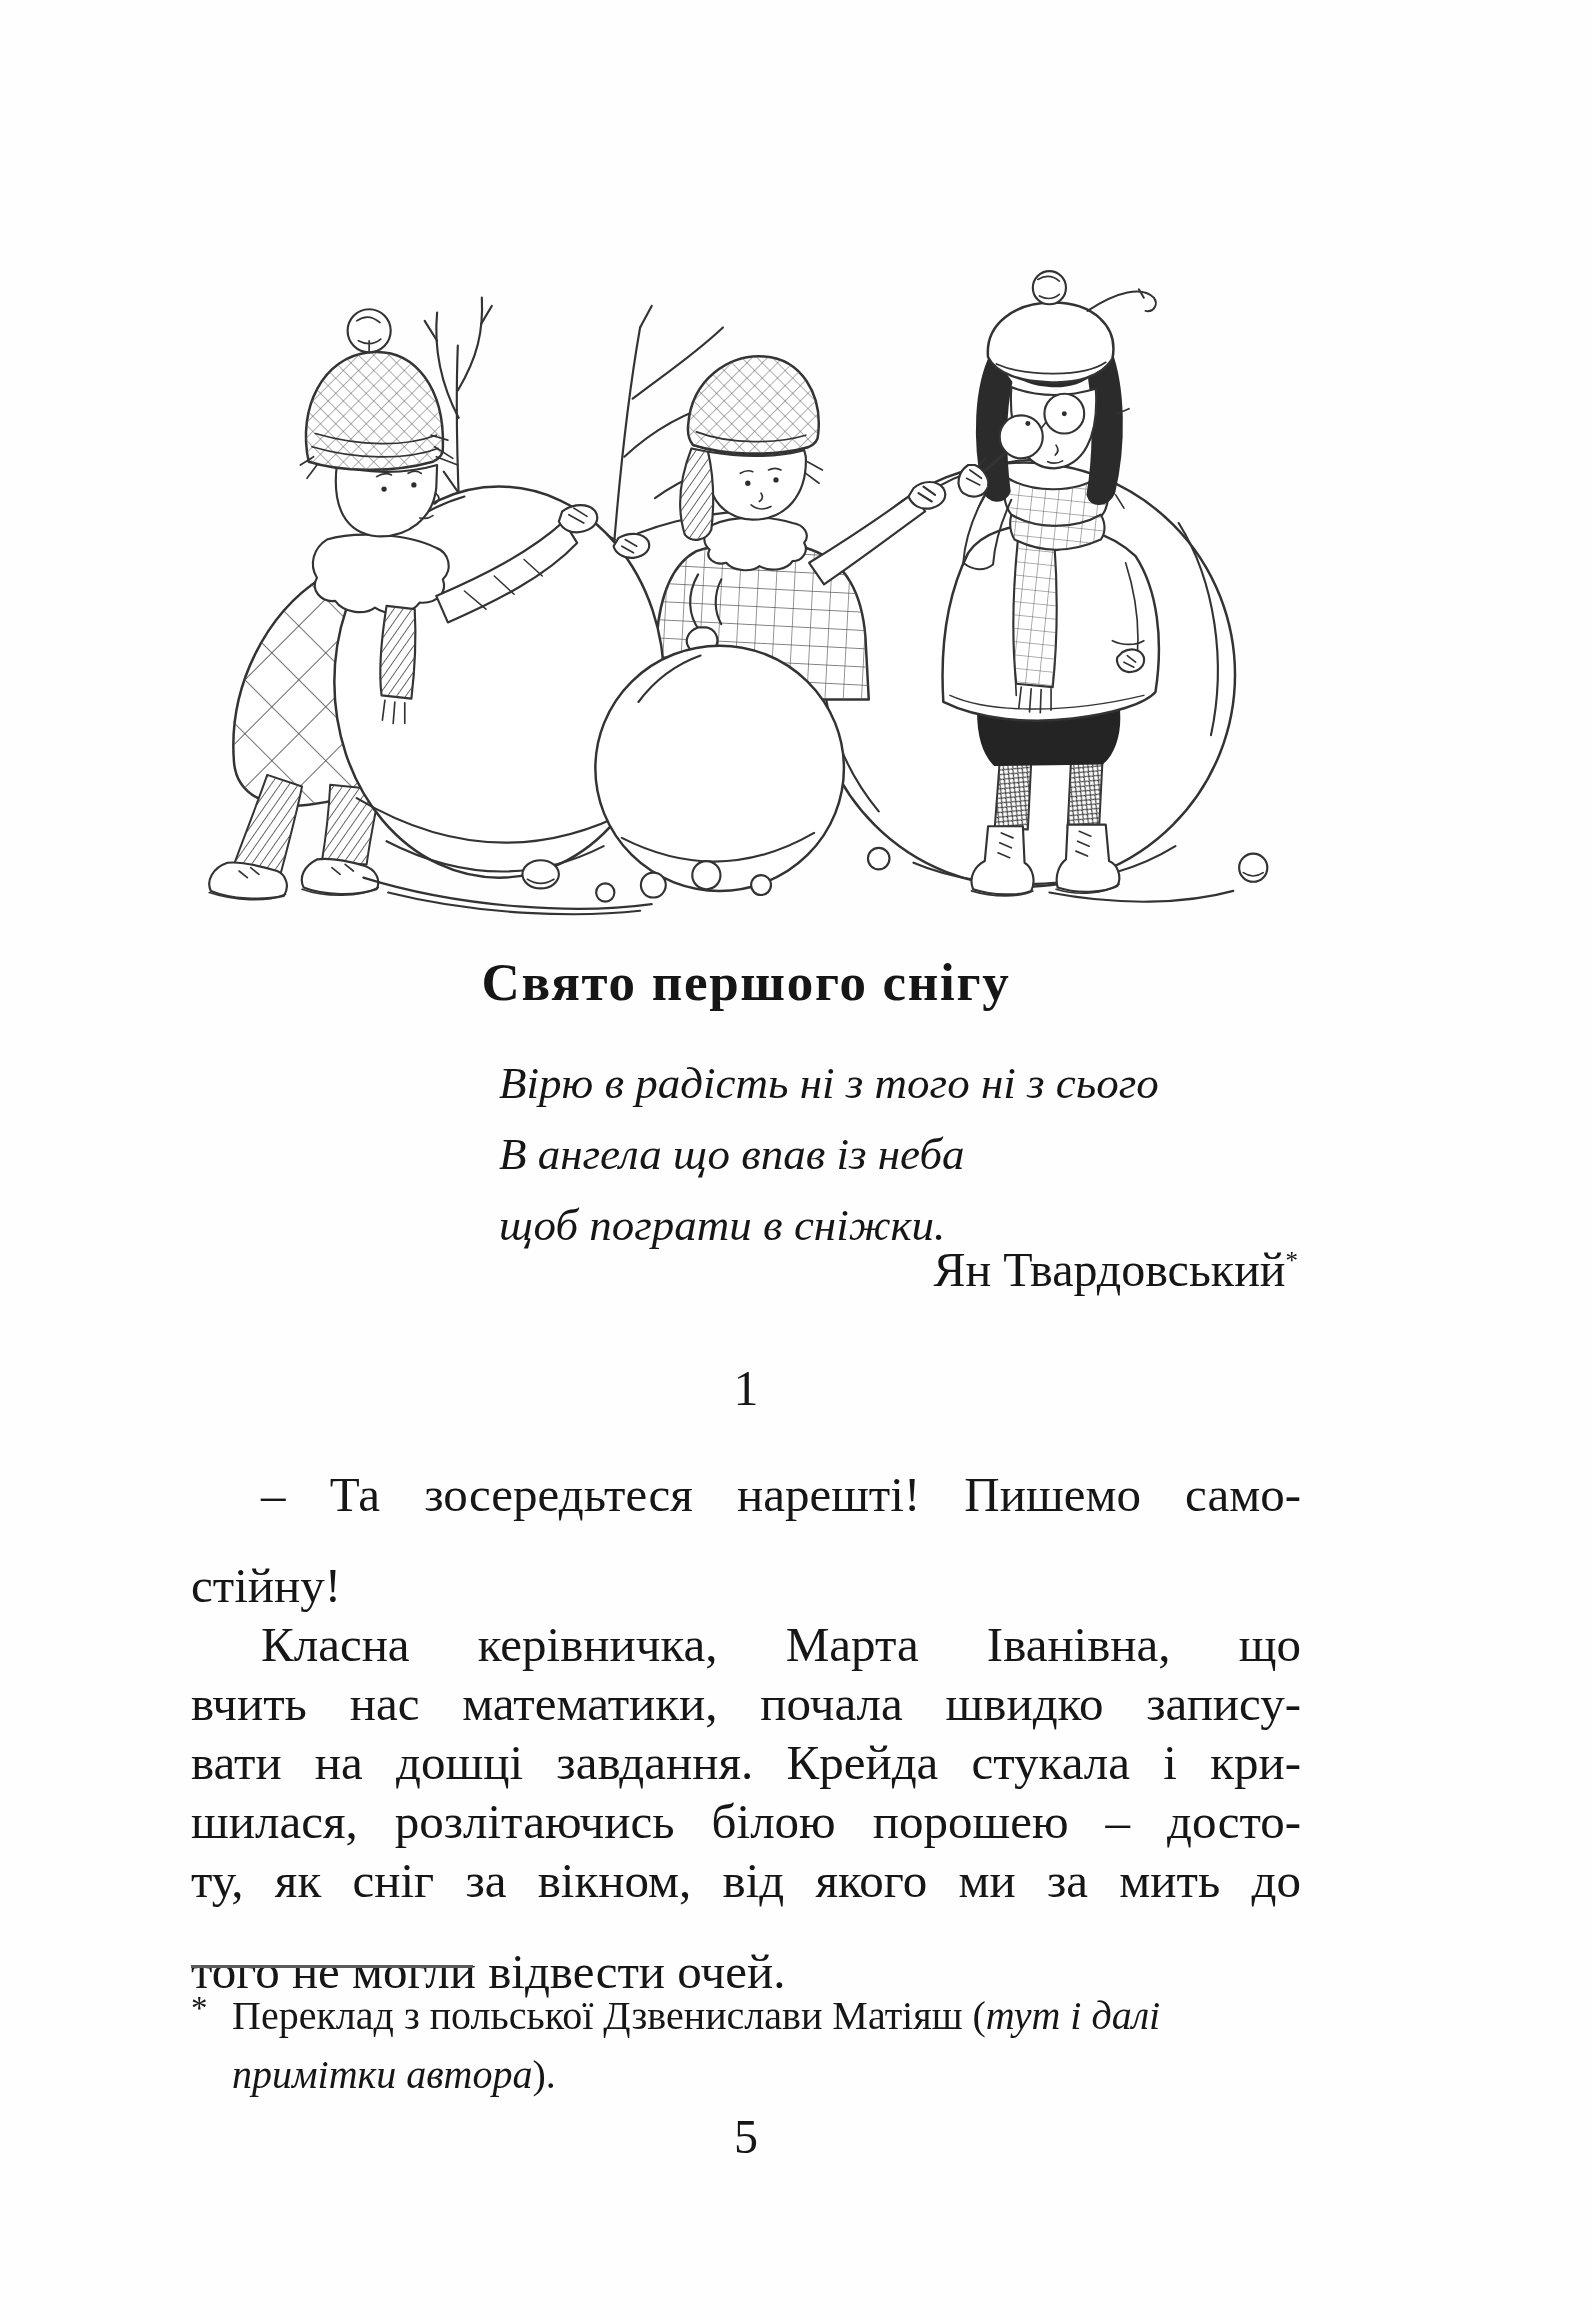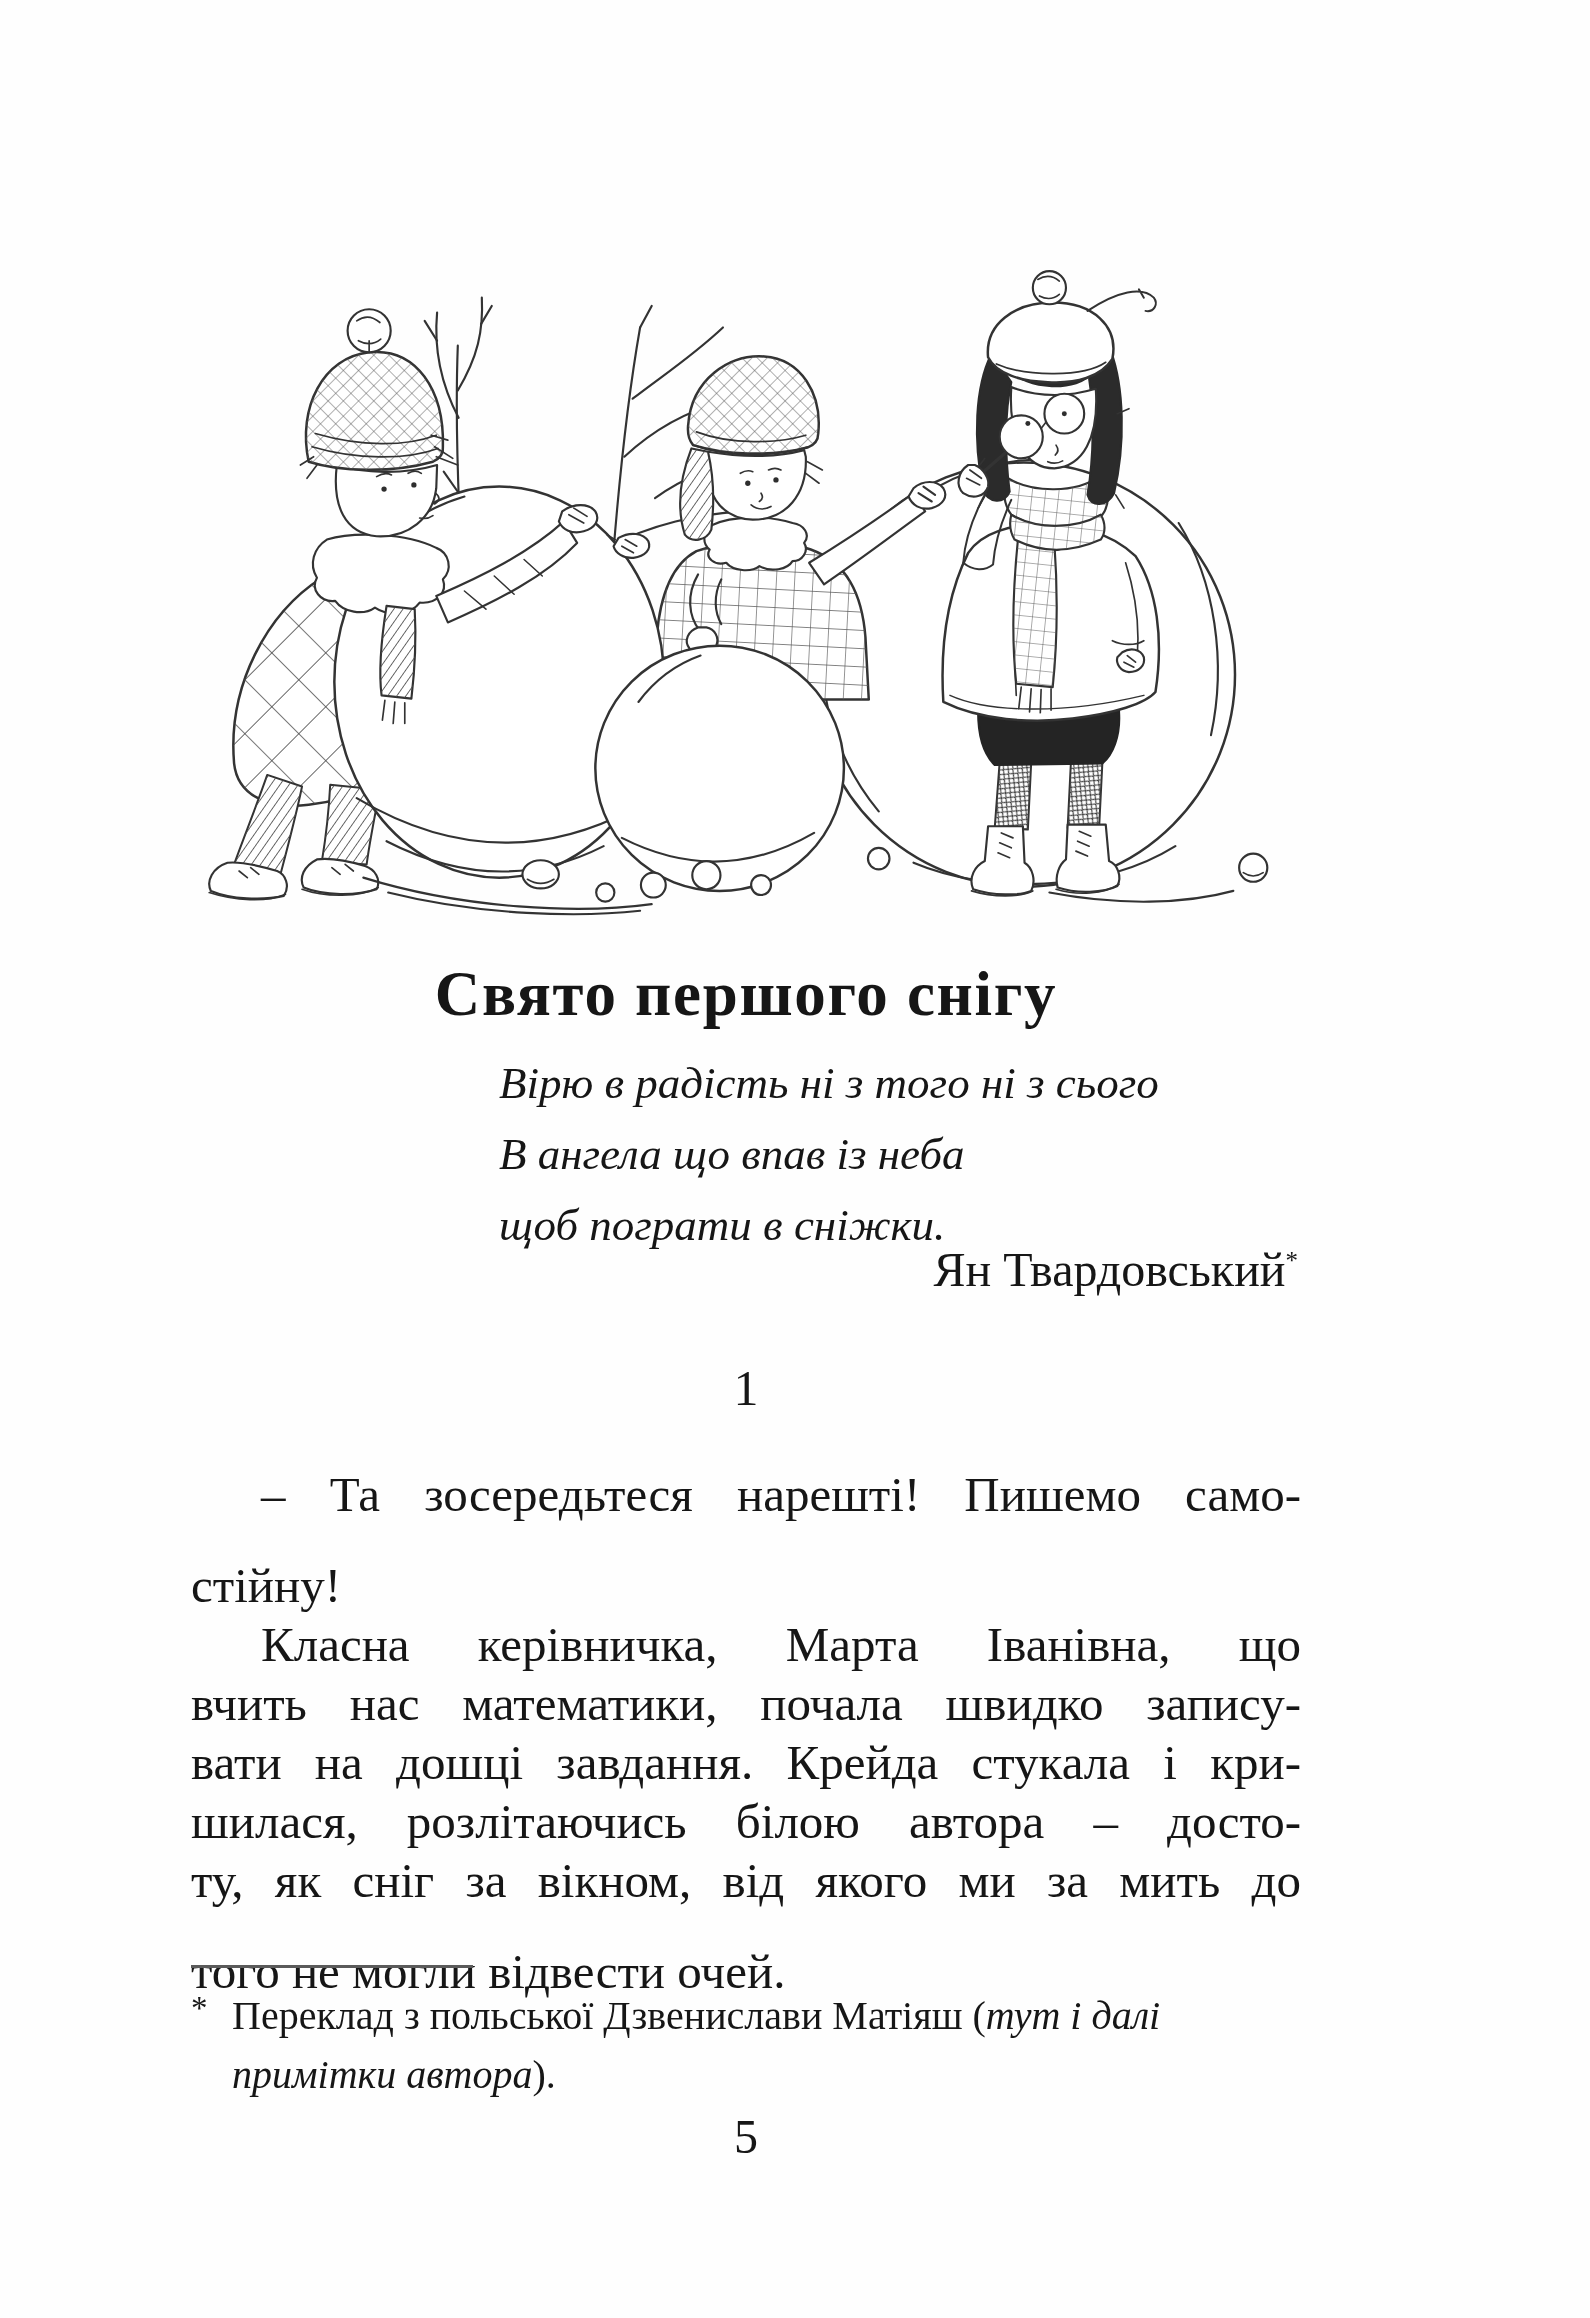--- a/index.html
+++ b/index.html
@@ -1,20 +1,20 @@
 <!DOCTYPE html>
 <html style="font-size:13.3px"><head>
 <meta charset="utf-8">
 <style>
   html,body{margin:0;padding:0;background:#ffffff;}
   .page{position:relative;width:1590px;height:2319px;background:#fefefe;overflow:hidden;
         font-family:"Liberation Serif", serif;color:#161616;}
   .illustration{position:absolute;left:191px;top:247px;width:1102px;height:673px;}
   .title{position:absolute;left:191px;top:916px;width:1110px;text-align:center;
-         font-weight:bold;font-size:63px;line-height:1.15;letter-spacing:1.7px;}
+         font-weight:bold;font-size:53px;line-height:1.15;letter-spacing:1.7px;}
   .epigraph{position:absolute;left:499px;top:1040px;font-style:italic;font-size:45px;line-height:56px;}
   .epigraph-line{white-space:nowrap;margin-top:15px;}
   .attribution{position:absolute;left:191px;top:1244px;width:1107px;text-align:right;
                font-weight:normal;font-size:48px;line-height:51px;}
   .attribution sup{font-size:25px;line-height:0;}
   .chapter-number{position:absolute;left:191px;top:1359px;width:1110px;text-align:center;font-size:50px;}
   .body-text{position:absolute;left:191px;top:1465px;width:1110px;font-size:49px;line-height:59px;}
   .body-line{text-align:justify;text-align-last:justify;white-space:normal;}
   .body-line.last{text-align-last:left;margin-top:32px;}
   .body-line.indent{text-indent:70px;}
@@ -221,21 +221,21 @@
   <div class="attribution"><span>Ян Твардовський</span><sup>*</sup></div>
 
   <div class="chapter-number">1</div>
 
   <div class="body-text" id="body-text">
       <div class="body-line indent">– Та зосередьтеся нарешті! Пишемо само-</div>
       <div class="body-line last">стійну!</div>
       <div class="body-line indent">Класна керівничка, Марта Іванівна, що</div>
       <div class="body-line">вчить нас математики, почала швидко запису-</div>
       <div class="body-line">вати на дошці завдання. Крейда стукала і кри-</div>
-      <div class="body-line">шилася, розлітаючись білою автора – досто-</div>
+      <div class="body-line">шилася, розлітаючись білою порошею – досто-</div>
       <div class="body-line">ту, як сніг за вікном, від якого ми за мить до</div>
       <div class="body-line last">того не могли відвести очей.</div>
     </div>
 
   <div class="footnote-rule"></div>
 
   <div class="footnote">
     <span class="fn-marker">*</span>
     <div class="fn-lines" id="footnote-lines">
         <div class="footnote-line"><span>Переклад з польської Дзвенислави Матіяш (</span><span class="it">тут і далі</span></div>

